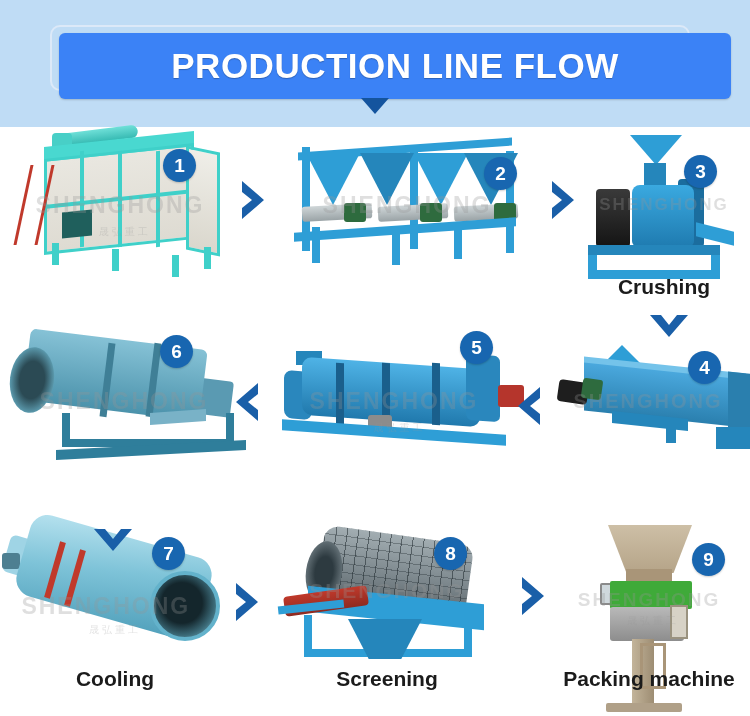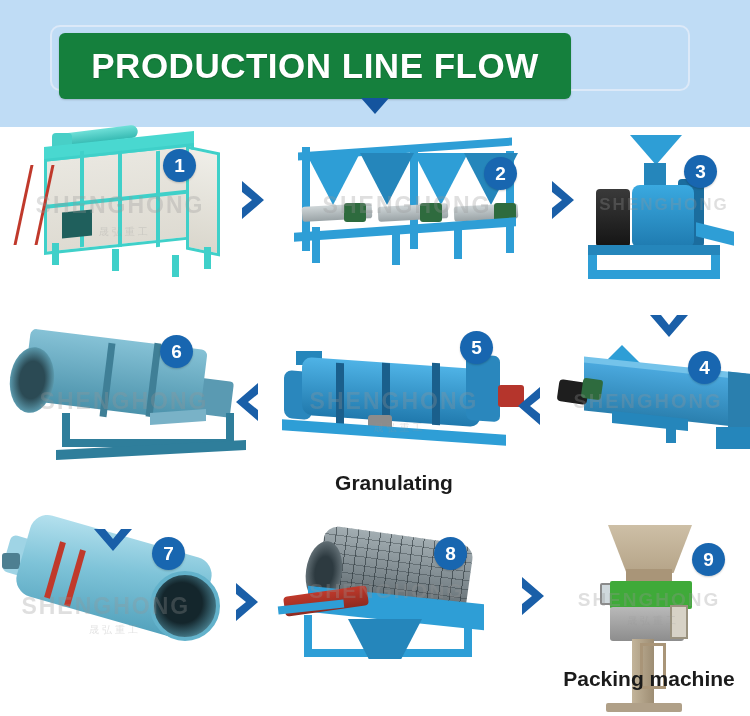--- a/index.html
+++ b/index.html
@@ -18,22 +18,22 @@
   }
   #banner-frame {
     position:absolute; left:50px; top:25px;
     width:640px; height:66px;
     border:2px solid #dce9f8;
     border-radius:10px;
     background:transparent;
   }
   #banner-box {
     position:absolute; left:59px; top:33px;
-    width:512px; height:66px;
-    background:#15803d;
+    width:672px; height:66px;
+    background:#3b82f6;
     border-radius:6px;
     display:flex; align-items:center; justify-content:center;
     box-shadow:0 1px 2px rgba(0,0,0,.18);
   }
   #banner-title {
     color:#ffffff;
     font-size:35px;
     font-weight:bold;
     letter-spacing:.5px;
     white-space:nowrap;
@@ -498,20 +498,21 @@
         <div class="cr-neck"></div>
         <div class="cr-drum2"></div>
         <div class="cr-drum"></div>
         <div class="cr-chute"></div>
         <div class="cr-motor"></div>
         <div class="cr-base2"></div>
         <div class="cr-base"></div>
         <div class="wm" style="font-size:17px;">SHENGHONG</div>
         <div class="badge" style="left:106px;top:28px;">3</div>
       </div>
+      <div class="caption">Crushing</div>
     </div>
   </div>
 
   <div class="row" id="row-2">
 
     <div class="chev" style="left:648px;top:-12px;">
       <svg width="42" height="32" viewBox="0 0 42 32">
           <path d="M2 4 L21 26 L40 4 L29 4 L21 14 L13 4 Z" fill="#1a5fa8"></path>
         </svg>
     </div>
@@ -546,21 +547,20 @@
         <div class="gr-band" style="left:124px;"></div>
         <div class="gr-band" style="left:174px;"></div>
         <div class="gr-cap-r"></div>
         <div class="gr-gear"></div>
         <div class="gr-motor"></div>
         <div class="gr-base"></div>
         <div class="wm">SHENGHONG</div>
         <div class="wm-sub">晟弘重工</div>
         <div class="badge" style="left:202px;top:8px;">5</div>
       </div>
-      <div class="caption">Granulating</div>
     </div>
 
     <div class="chev" style="left:514px;top:62px;">
       <svg width="30" height="42" viewBox="0 0 30 42">
           <path d="M26 2 L4 21 L26 40 L26 29 L16 21 L26 13 Z" fill="#1a5fa8"></path>
         </svg>
     </div>
 
     <div class="cell" style="left:546px;width:204px;">
       <div class="art">
@@ -593,20 +593,21 @@
         <div class="co-cap"></div>
         <div class="co-gear"></div>
         <div class="co-cyl"></div>
         <div class="co-ring" style="left:52px;top:22px;"></div>
         <div class="co-ring" style="left:72px;top:30px;"></div>
         <div class="co-mouth"></div>
         <div class="wm" style="left:46%;top:58%;">SHENGHONG</div>
         <div class="wm-sub" style="left:50%;top:74%;">晟弘重工</div>
         <div class="badge" style="left:152px;top:18px;">7</div>
       </div>
+      <div class="caption">Cooling</div>
     </div>
 
     <div class="chev" style="left:232px;top:62px;">
       <svg width="30" height="42" viewBox="0 0 30 42">
           <path d="M4 2 L26 21 L4 40 L4 29 L14 21 L4 13 Z" fill="#1a5fa8"></path>
         </svg>
     </div>
 
     <div class="cell" style="left:262px;width:250px;">
       <div class="art">
@@ -614,20 +615,21 @@
         <div class="sc-mesh"></div>
         <div class="sc-end"></div>
         <div class="sc-hood"></div>
         <div class="sc-belt"></div>
         <div class="sc-arm"></div>
         <div class="sc-legframe"></div>
         <div class="sc-hopper"></div>
         <div class="wm" style="font-size:21px;top:48%;">SHENGHONG</div>
         <div class="badge" style="left:172px;top:18px;">8</div>
       </div>
+      <div class="caption">Screening</div>
     </div>
 
     <div class="chev" style="left:518px;top:56px;">
       <svg width="30" height="42" viewBox="0 0 30 42">
           <path d="M4 2 L26 21 L4 40 L4 29 L14 21 L4 13 Z" fill="#1a5fa8"></path>
         </svg>
     </div>
 
     <div class="cell" style="left:548px;width:202px;">
       <div class="art">

